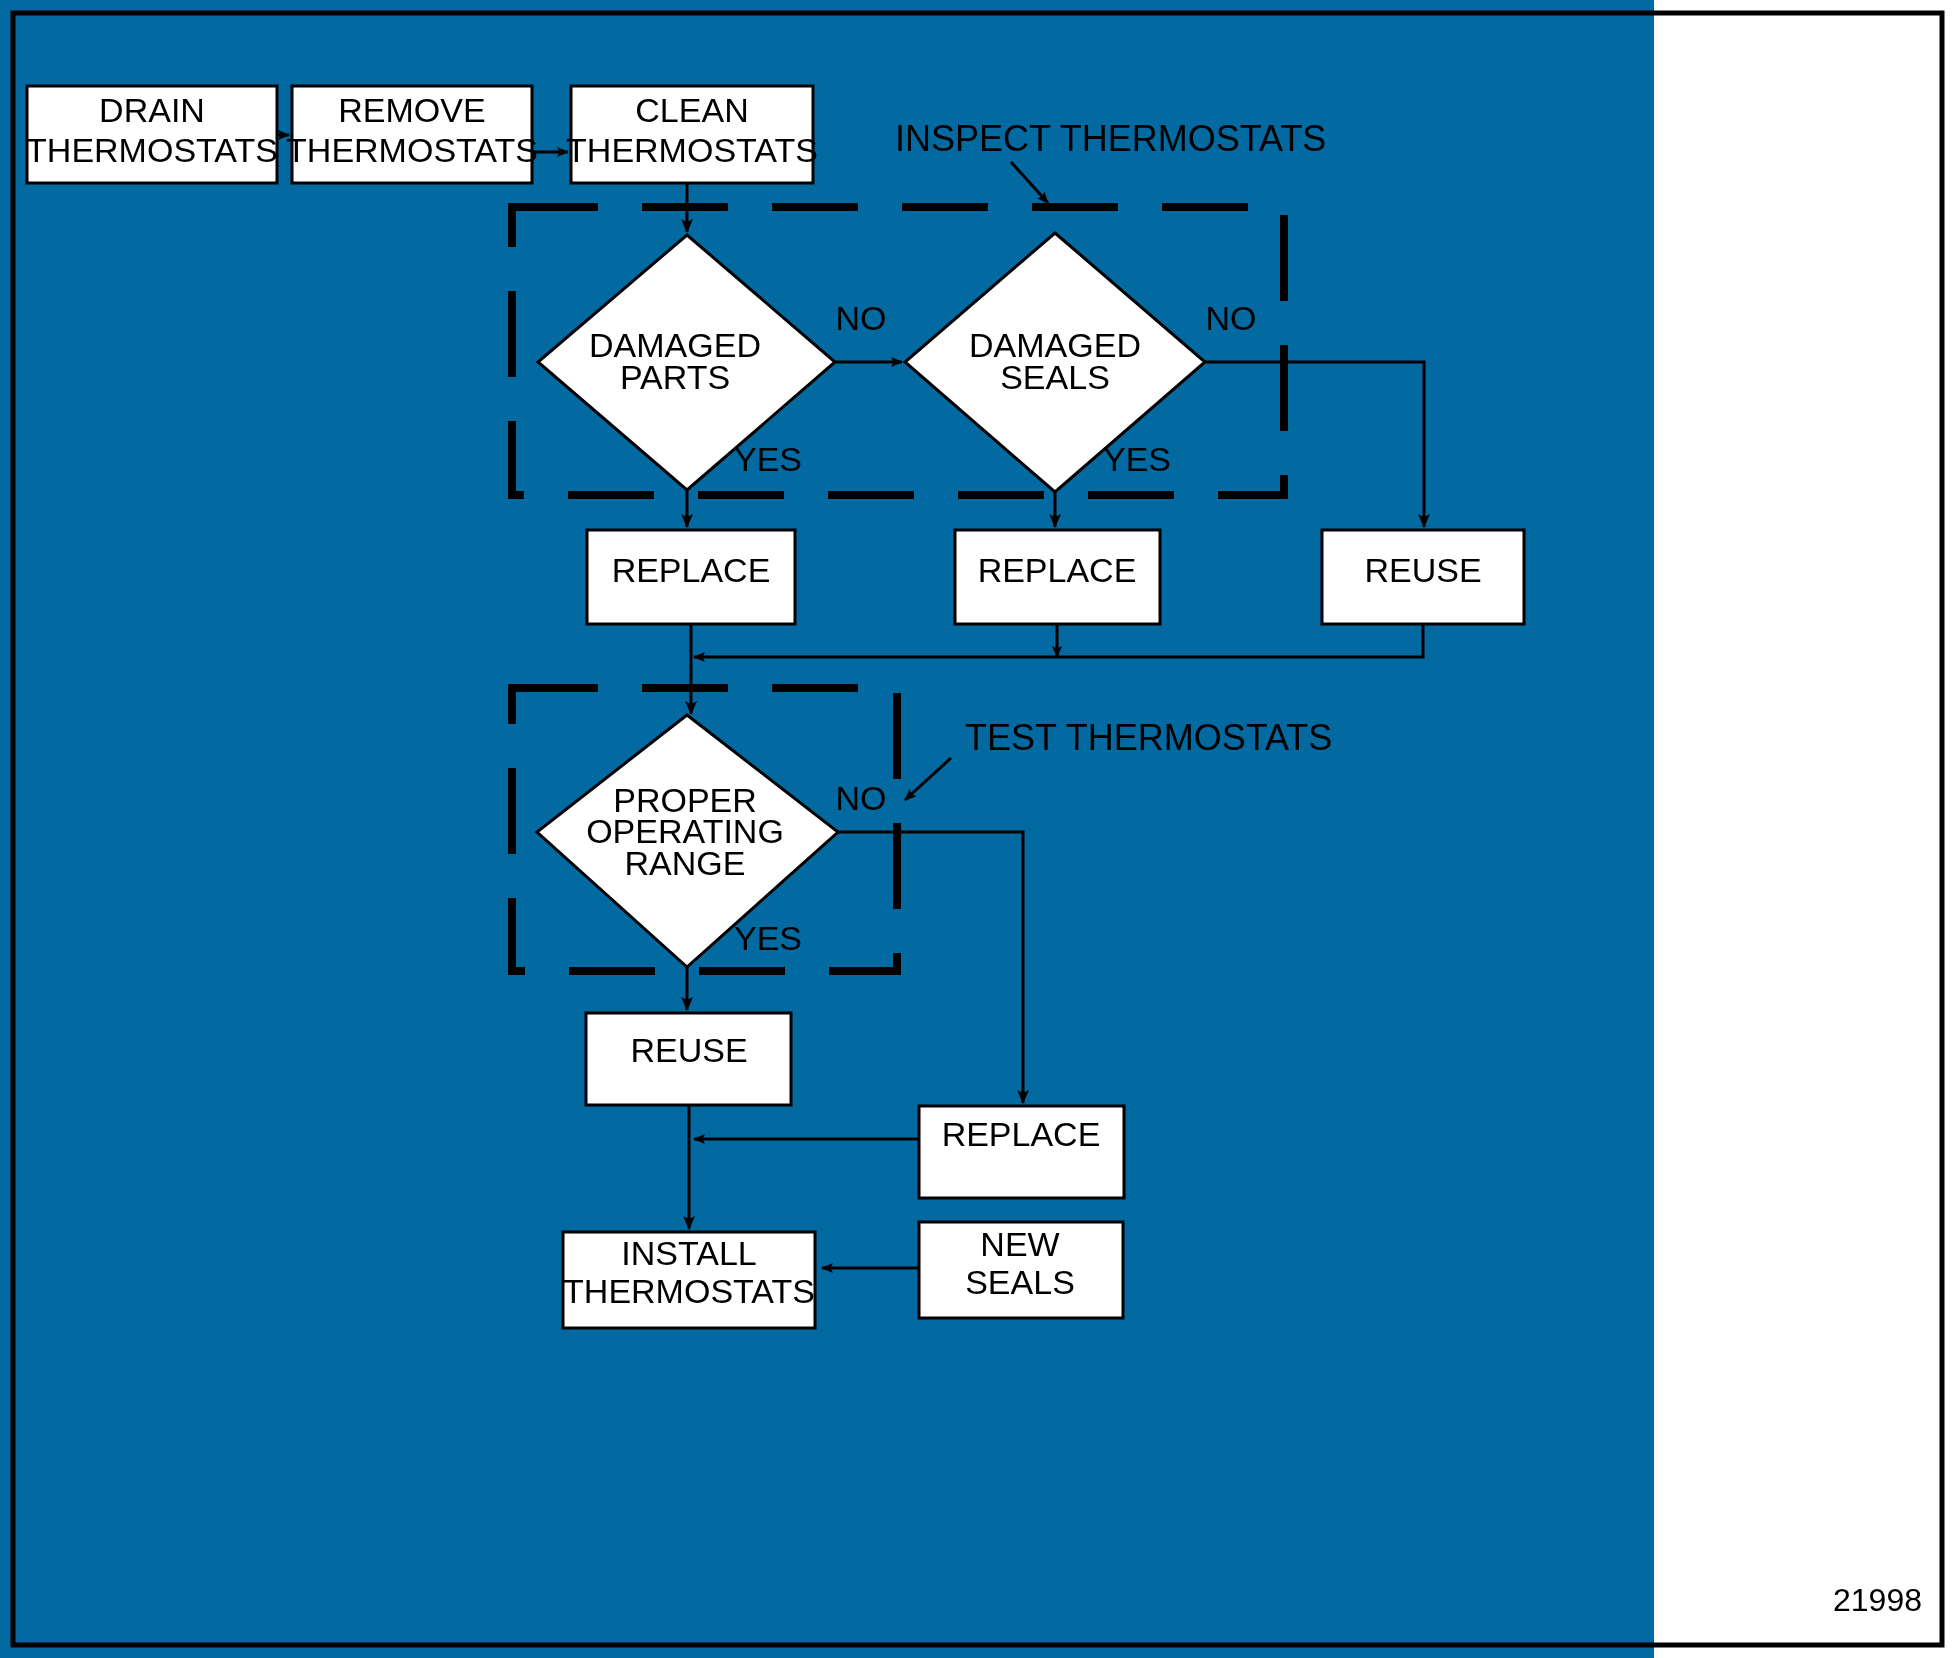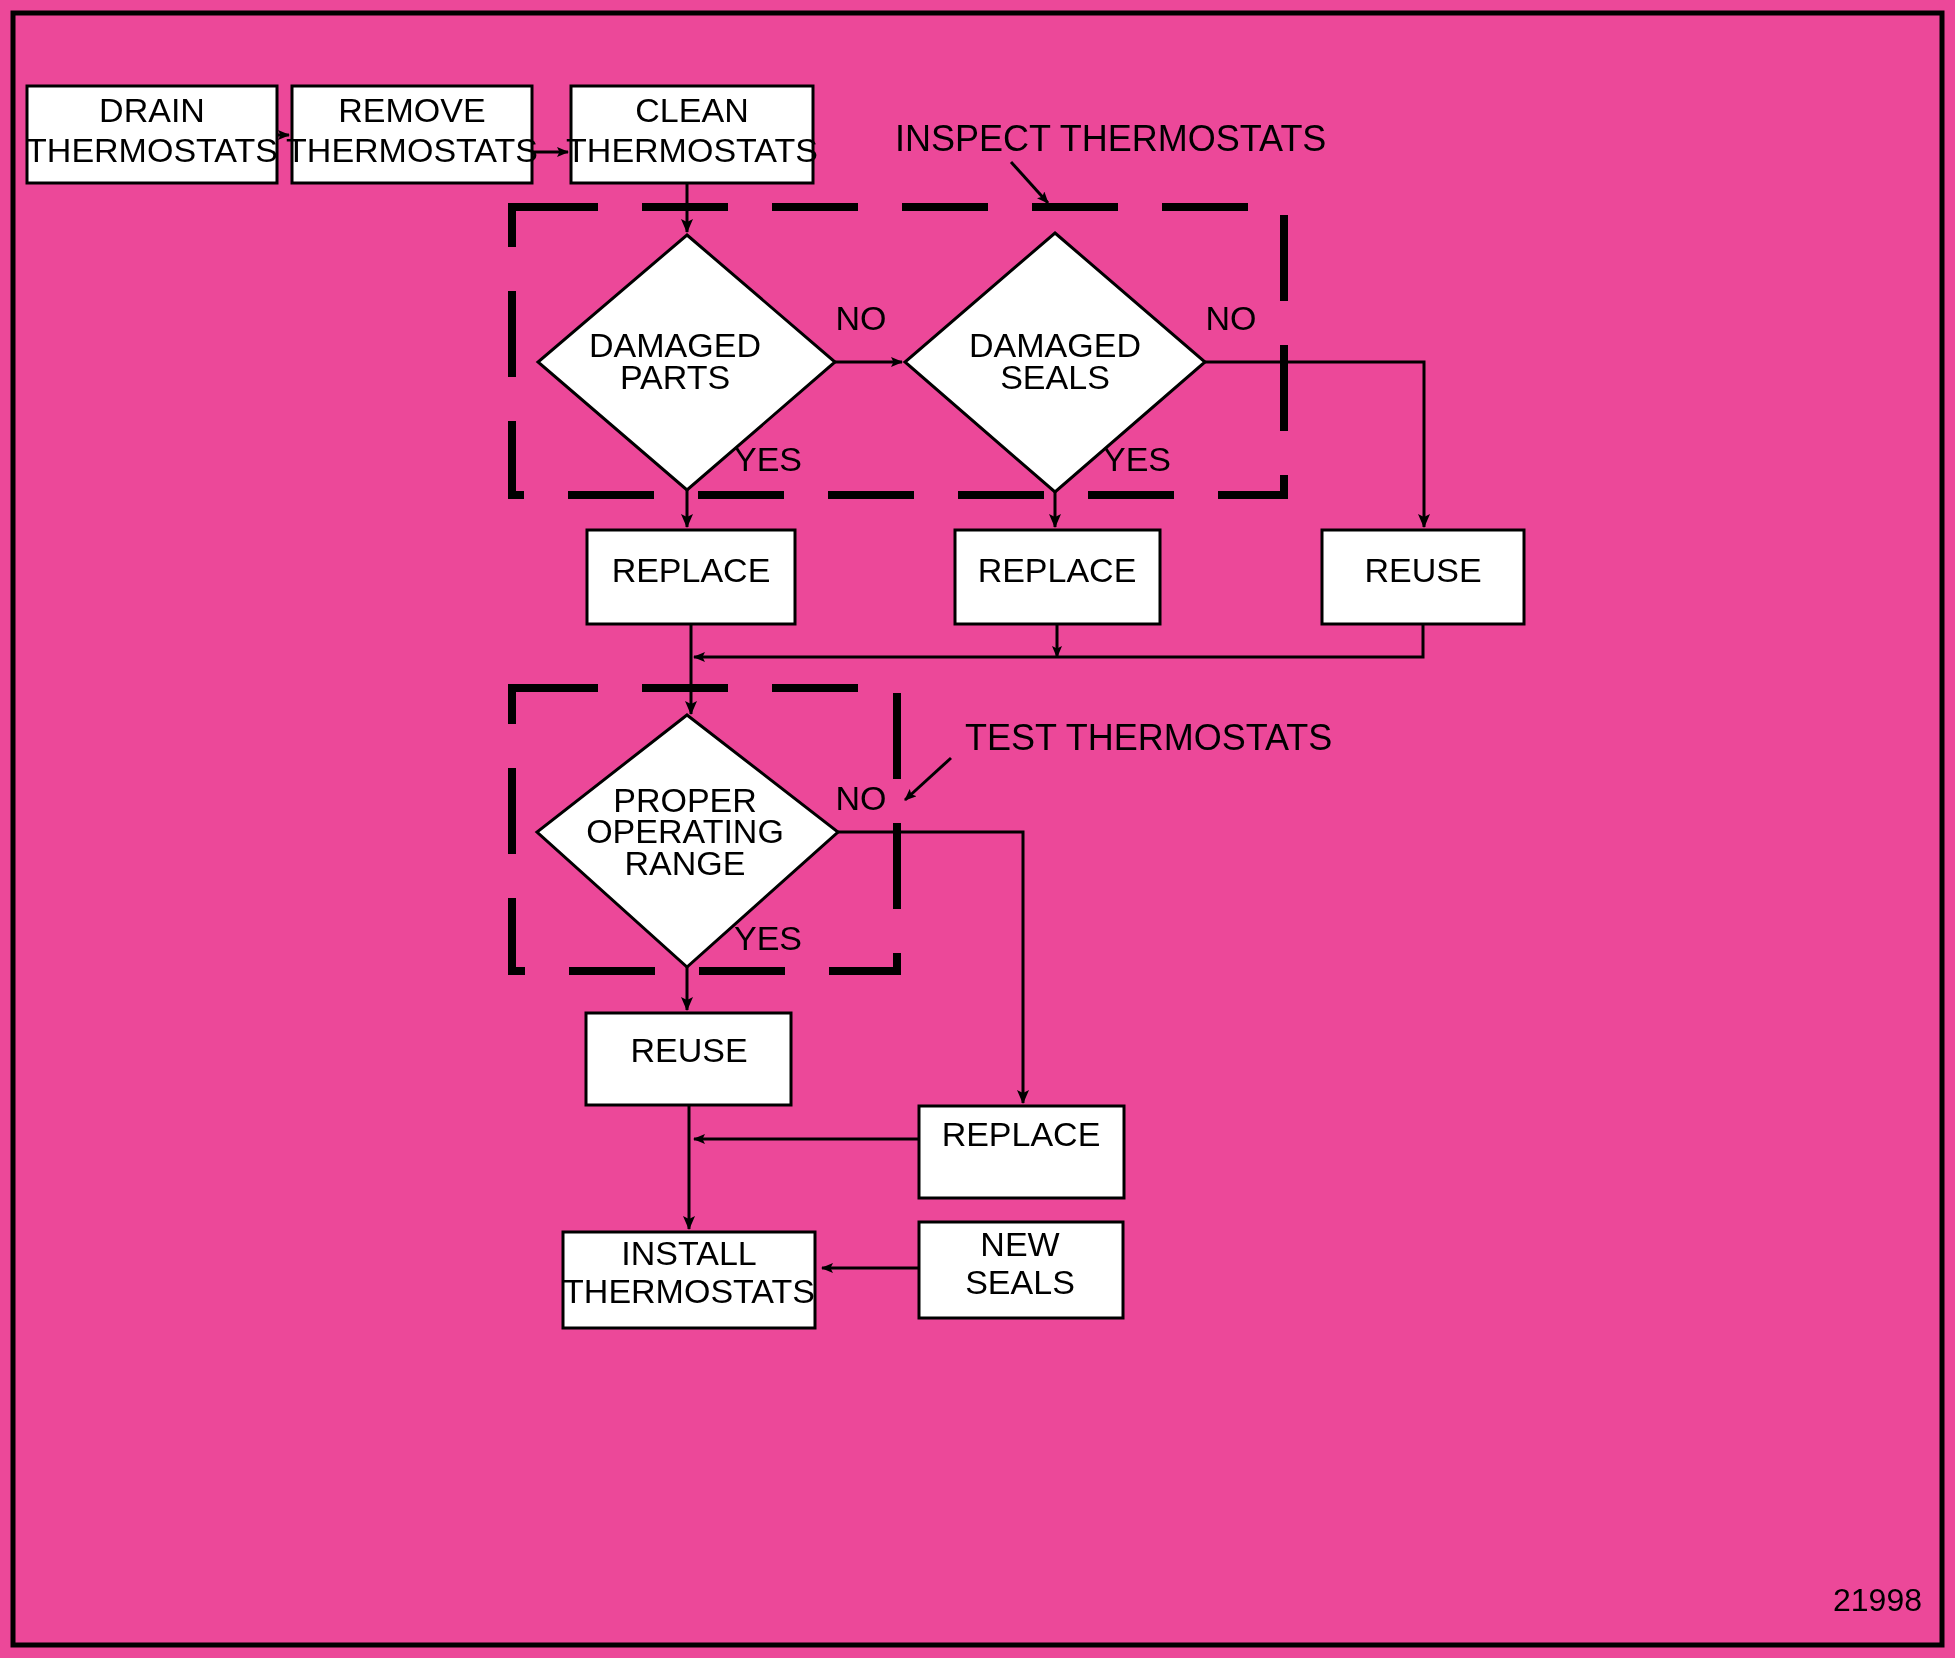--- a/index.html
+++ b/index.html
@@ -2,23 +2,23 @@
 <html><head>
 <meta charset="utf-8">
 <style>
   html, body {
     margin: 0;
     padding: 0;
     background: #ffffff;
   }
   #page {
     position: relative;
-    width: 1955px;
+    width: 1654px;
     height: 1658px;
-    background: #ec4899;
+    background: #0369a1;
     font-family: "Liberation Sans", sans-serif;
   }
   svg#flowchart {
     display: block;
     width: 1955px;
     height: 1658px;
   }
   text {
     font-family: "Liberation Sans", sans-serif;
     fill: #000000;

